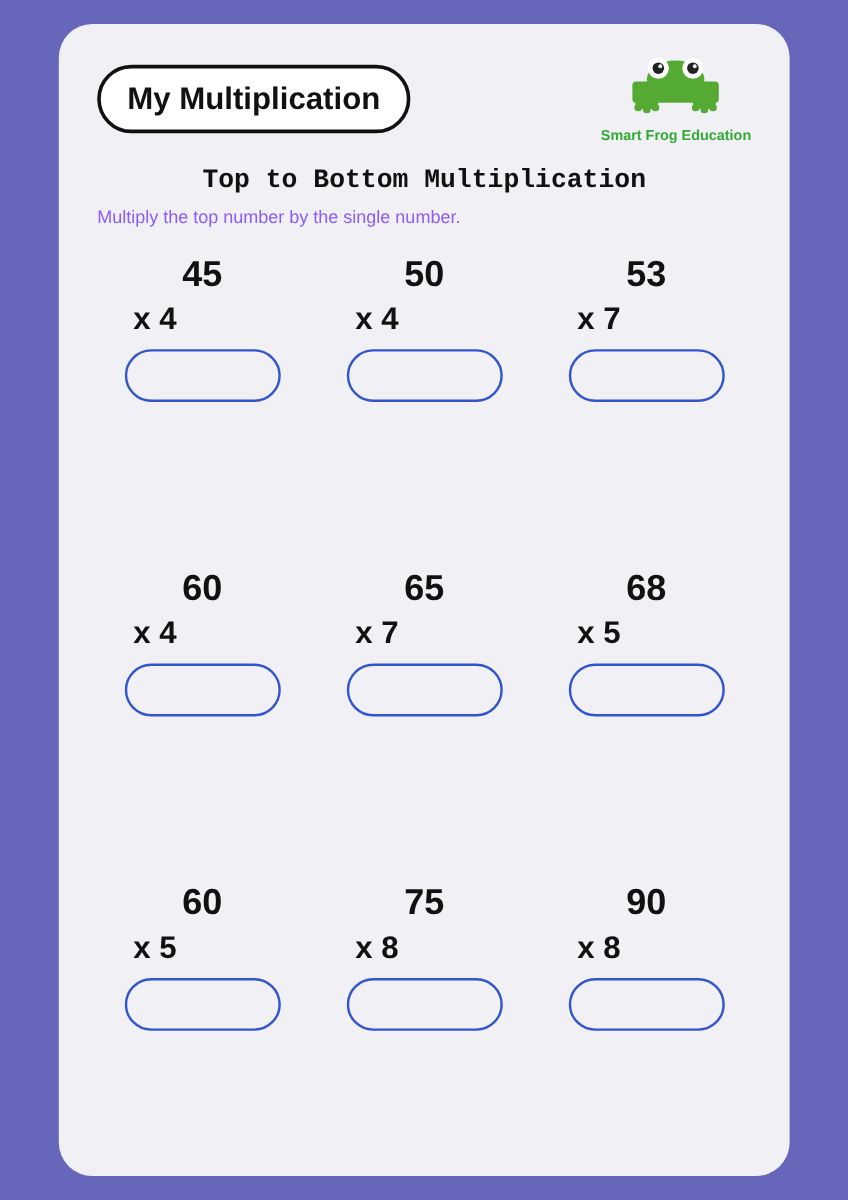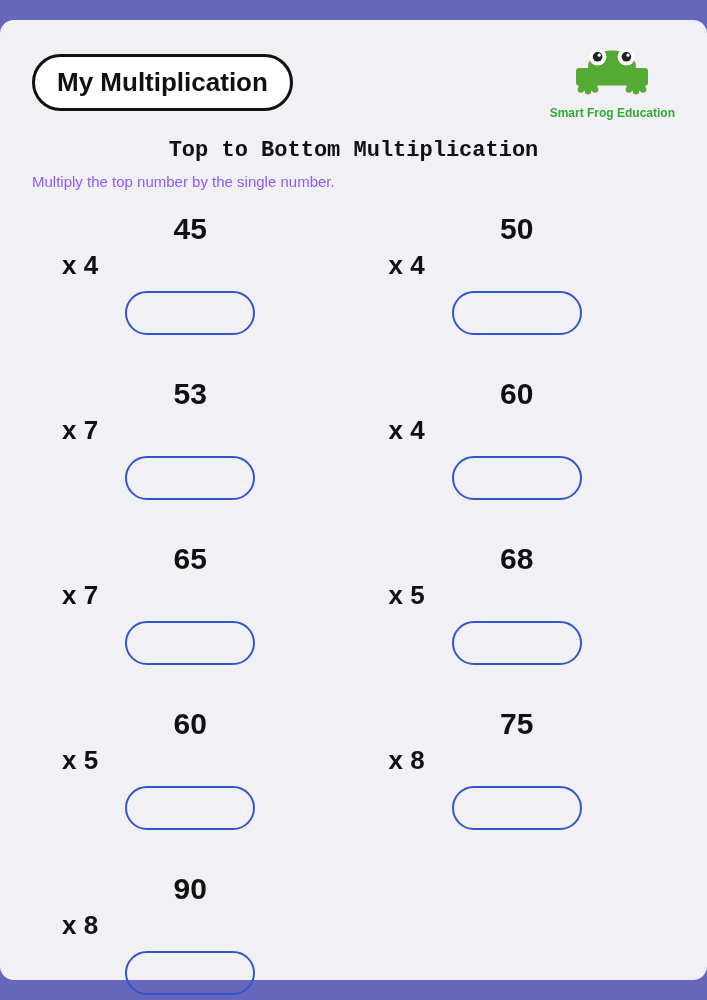--- a/index.html
+++ b/index.html
@@ -8,24 +8,24 @@
       width: 707px;
       height: 1000px;
       background: #6666bb;
       display: flex;
       align-items: center;
       justify-content: center;
       font-family: Arial, sans-serif;
     }
 
     .page {
-      width: 707px;
+      width: 609px;
       height: 960px;
       background: #f0f0f5;
-      border-radius: 14px;
+      border-radius: 28px;
       position: relative;
       padding: 24px 32px;
       display: flex;
       flex-direction: column;
     }
 
     
     .header {
       display: flex;
       align-items: center;
@@ -78,21 +78,21 @@
     .instruction {
       font-size: 15px;
       color: #8b5cf6;
       margin-bottom: 22px;
       font-family: Arial, sans-serif;
     }
 
     
     .problems-grid {
       display: grid;
-      grid-template-columns: repeat(2, 1fr);
+      grid-template-columns: repeat(3, 1fr);
       gap: 42px 10px;
       flex: 1;
     }
 
     .problem {
       display: flex;
       flex-direction: column;
       align-items: center;
     }
 

